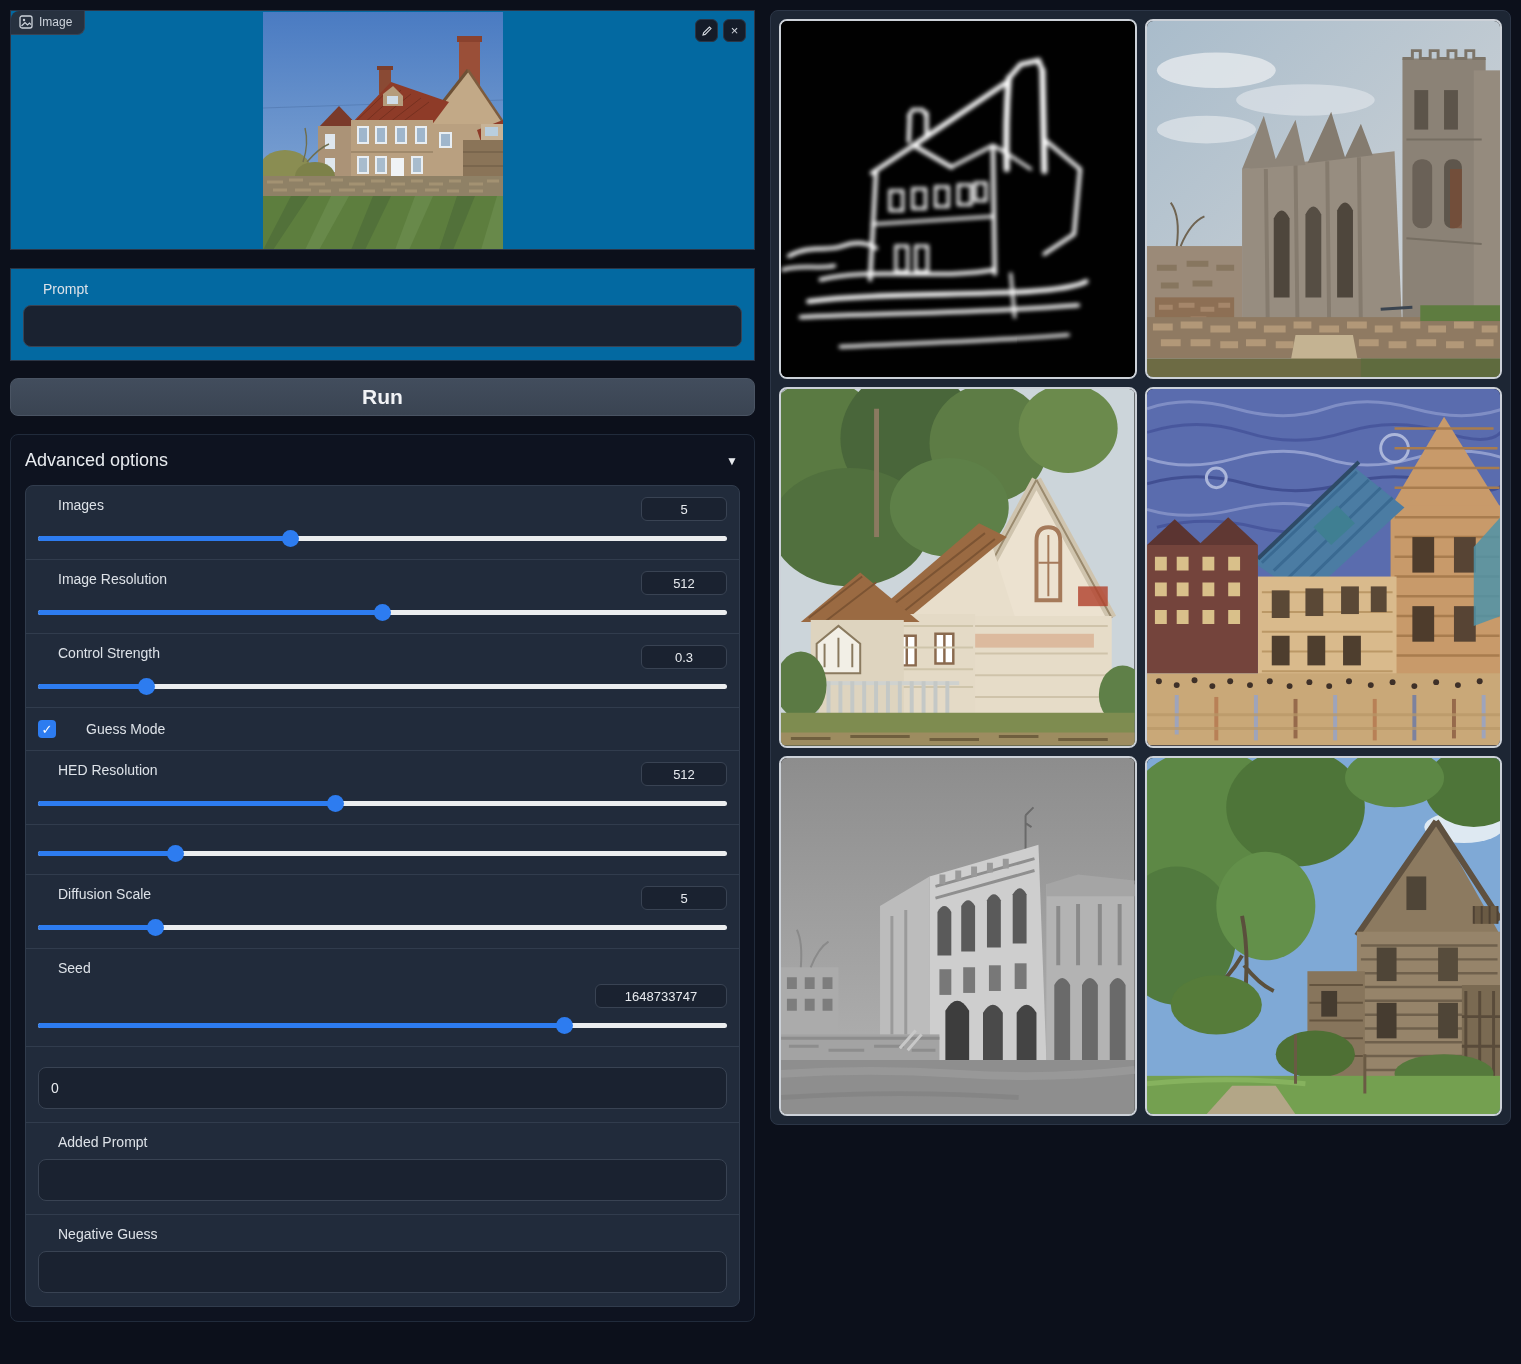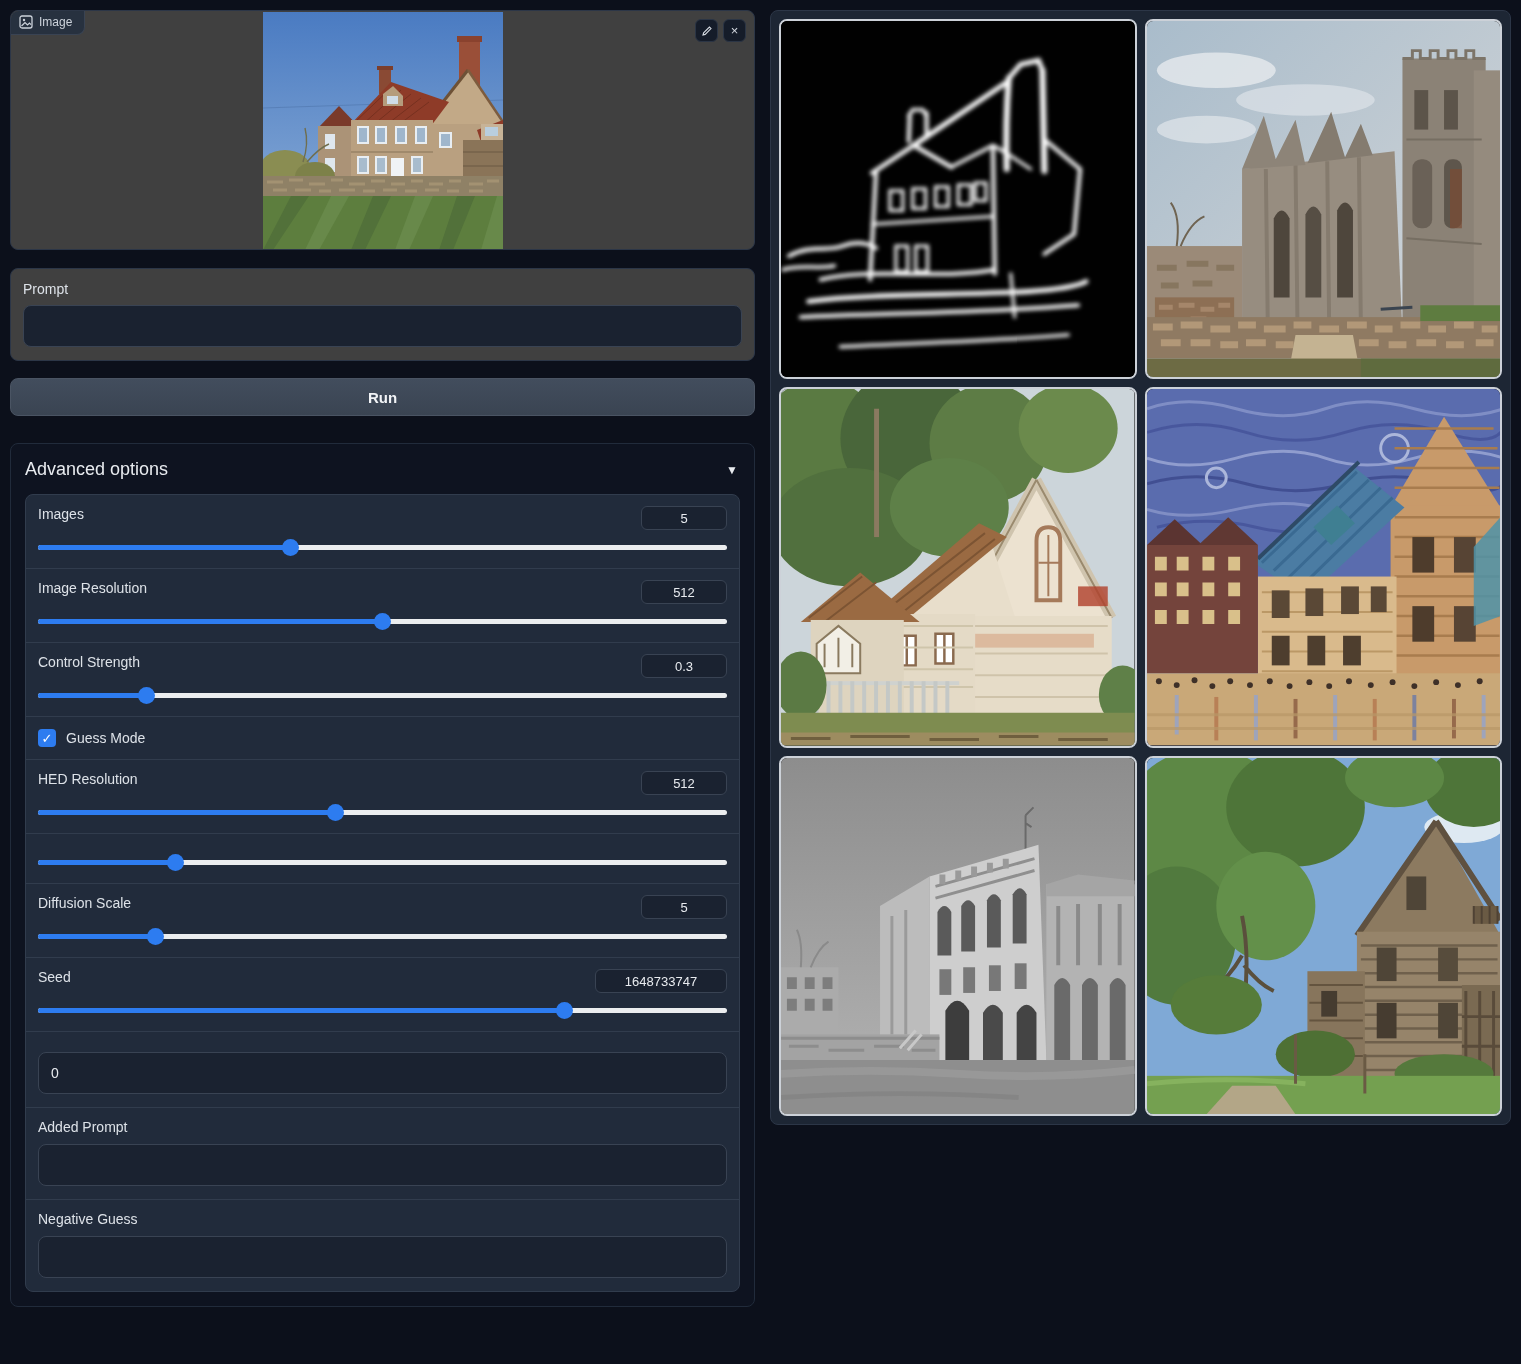--- a/index.html
+++ b/index.html
@@ -3,57 +3,57 @@
 <meta charset="utf-8">
 <style>
   * { box-sizing: border-box; margin: 0; padding: 0; }
   html,body { width: 1521px; height: 1364px; background:#0c101b; font-family:"Liberation Sans", sans-serif; color:#e8ebef; overflow:hidden; }
   .page { padding: 10px; display:grid; grid-template-columns: 745px 741px; column-gap: 15px; }
   .page-title { grid-column: 1 / span 2; font-size: 21px; font-weight: bold; letter-spacing:.2px; padding: 8px 2px 20px 2px; color:#f3f5f7; }
 
   
   .left-col { display:flex; flex-direction:column; }
 
-  .block { background:#404040; border:1px solid #2c3647; border-radius:8px; }
+  .block { background:#0369a1; border:1px solid #2c3647; border-radius:0; }
 
   
   .image-block { position:relative; height:240px; margin-bottom:18px; overflow:hidden; }
   .image-tab { position:absolute; top:0; left:0; display:flex; align-items:center; gap:6px;
     padding:4px 12px 5px 8px; background:#27313f; border-right:1px solid #394353; border-bottom:1px solid #394353;
     border-radius:8px 0 8px 0; font-size:12px; color:#cdd3db; z-index:3;}
   .image-tab svg { display:block; }
   .img-actions { position:absolute; top:8px; right:8px; display:flex; gap:5px; z-index:3; }
   .icon-btn { width:23px; height:23px; border-radius:6px; background:#151c29; border:1px solid #2b3545;
     display:flex; align-items:center; justify-content:center; color:#d5dae1; font-size:13px; cursor:pointer; }
   .photo-wrap { position:absolute; left:50%; top:1px; transform:translateX(-50%); width:240px; height:238px; }
   .photo-wrap svg { display:block; width:100%; height:100%; }
 
   
   .prompt-block { padding:12px; height:93px; margin-bottom:17px; }
-  .field-label { font-size:14px; color:#dde2e8; }
+  .field-label { font-size:14px; color:#dde2e8;margin-left:20px; }
   .textbox { width:100%; height:42px; margin-top:8px; background:#1a2230; border:1px solid #394353;
     border-radius:8px; color:#e8ebef; font-size:14px; padding:10px 12px; font-family:"Liberation Sans",sans-serif; resize:none; outline:none; }
 
   
-  .run-btn { height:38px; margin-bottom:27px; border:1px solid #4a5463; border-radius:8px;
-    background:linear-gradient(180deg,#424d5d,#3a4452); color:#f1f3f6; font-size:15px; font-weight:bold;
+  .run-btn { height:38px; margin-bottom:18px; border:1px solid #4a5463; border-radius:8px;
+    background:linear-gradient(180deg,#424d5d,#3a4452); color:#f1f3f6; font-size:21px; font-weight:bold;
     width:100%; cursor:pointer; font-family:"Liberation Sans",sans-serif; }
 
   
   .accordion { background:#0e1320; border:1px solid #212b3b; border-radius:8px; flex:1; }
   .acc-header { display:flex; align-items:center; justify-content:space-between; padding:15px 16px 14px 14px; cursor:pointer; }
   .acc-title { font-size:18px; color:#e8ebef; }
   .acc-arrow { font-size:12px; color:#e8ebef; }
   .form { margin:0 14px 14px 14px; background:#212b3b; border:1px solid #313c4d; border-radius:8px; overflow:hidden; }
   .form-row { padding:11px 12px 13px 12px; border-bottom:1px solid #313c4d; }
   .form-row:last-child { border-bottom:none; }
   .row-head { display:flex; align-items:flex-start; justify-content:space-between; }
   .num-input { width:86px; height:24px; background:#1a2230; border:1px solid #394353; border-radius:6px;
     color:#e8ebef; font-size:13px; text-align:center; font-family:"Liberation Sans",sans-serif; outline:none; }
-  .num-input.wide { width:132px; }
+  .num-input.wide { width:132px;margin-top:24px; }
   .slider { position:relative; height:16px; margin-top:9px; }
   .slider-track { position:absolute; top:6px; left:0; right:0; height:5px; border-radius:3px; background:#ebedef; }
   .slider-fill { position:relative; height:5px; border-radius:3px 0 0 3px; background:#2d7cf0; }
   .slider-thumb { position:absolute; right:-8px; top:-6px; width:17px; height:17px; border-radius:50%; background:#2d7cf0; }
   .check-row { display:flex; align-items:center; gap:10px; padding:12px; border-bottom:1px solid #313c4d; }
   .checkbox { width:18px; height:18px; border-radius:4px; background:#2d7cf0; color:#fff; font-size:13px;
     display:flex; align-items:center; justify-content:center; cursor:pointer; }
   .text-row .textbox { margin-top:9px; }
 
   

